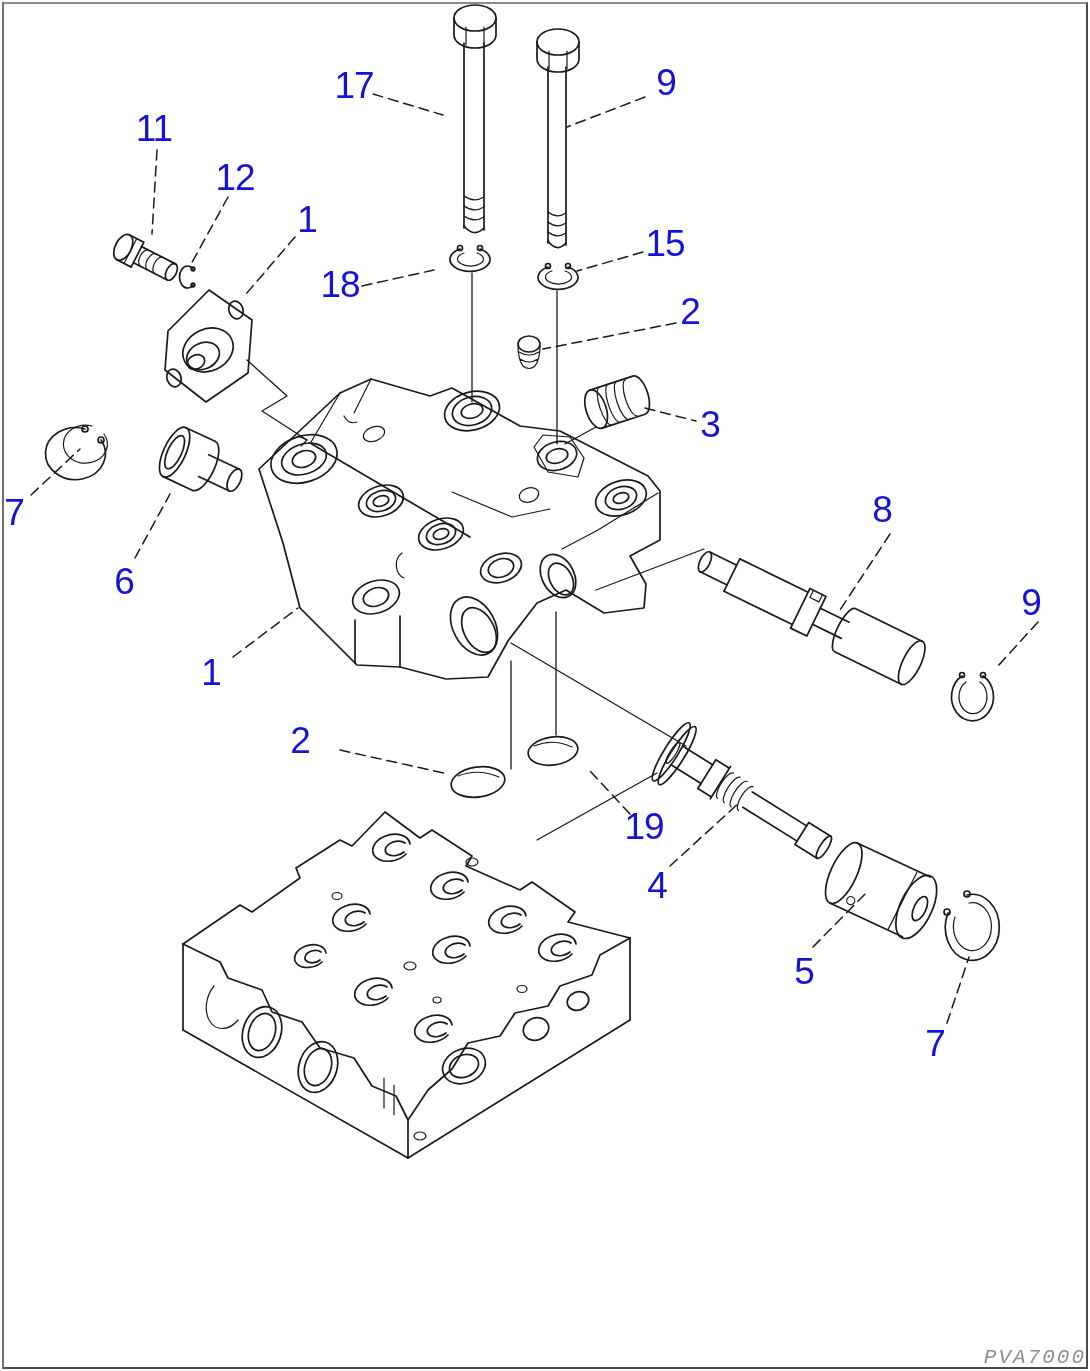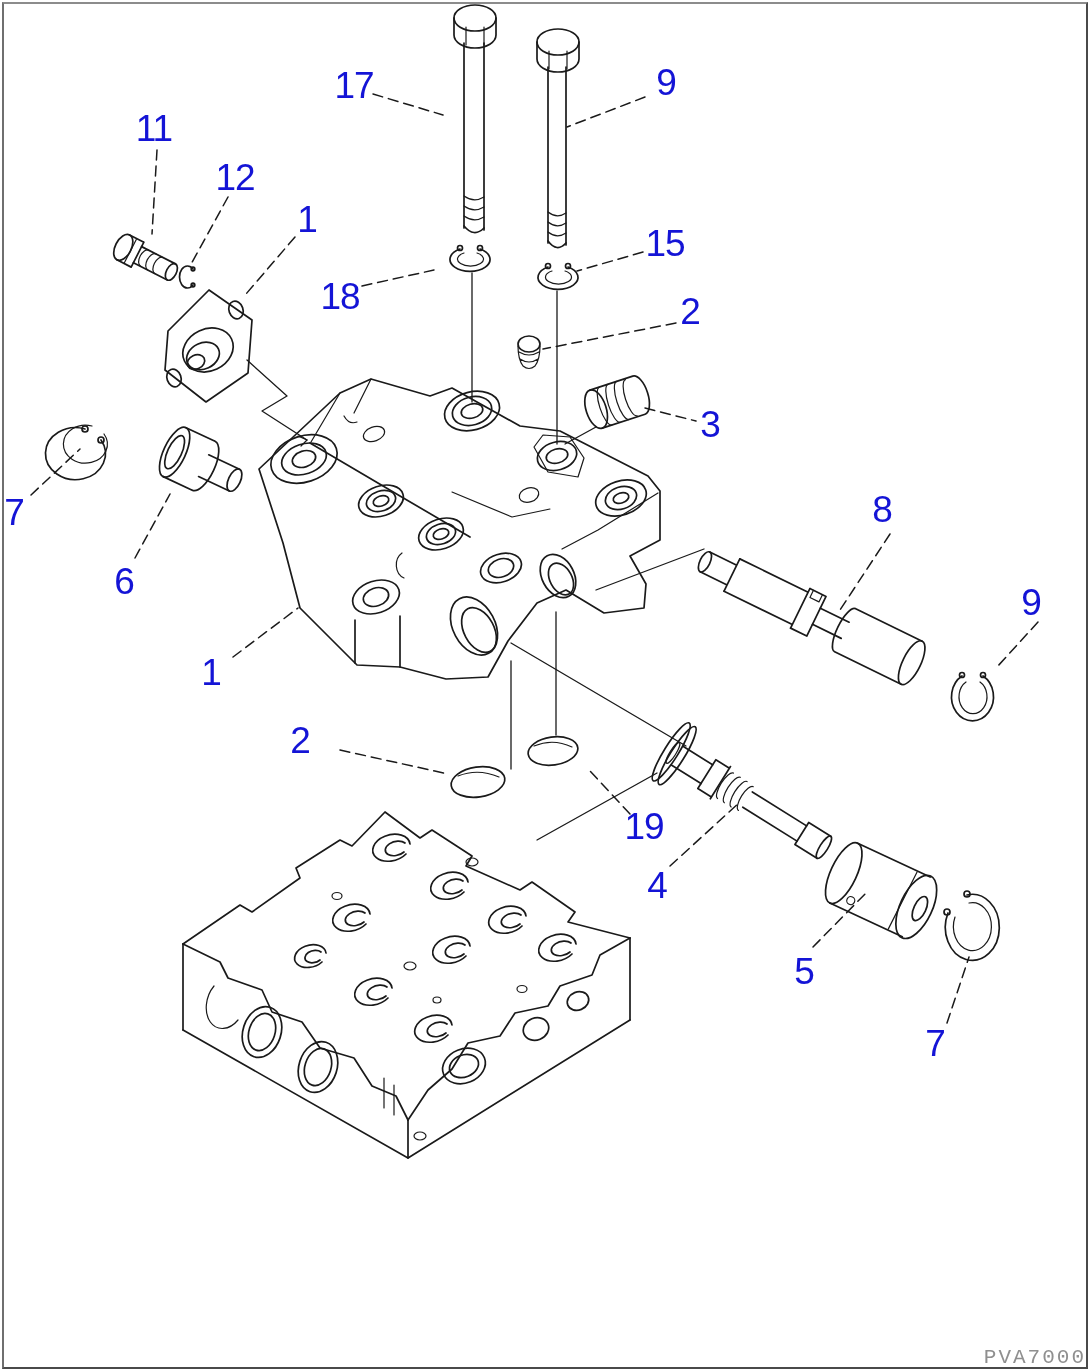--- a/index.html
+++ b/index.html
@@ -23,20 +23,21 @@
     position:absolute;transform:translate(-50%,-50%);
     font-weight:400;font-size:37px;line-height:1;
     color:var(--label-color,#1414d6);
     letter-spacing:-1px;white-space:nowrap;
   }
   .watermark{
     position:absolute;right:4px;bottom:2px;
     font-family:"Liberation Mono",monospace;
     font-size:21px;letter-spacing:2px;
     color:var(--watermark-color,#8f8f8f);
+    font-style:italic;
   }
 </style>
 </head>
 <body>
 
 <div class="frame"></div>
 
 <svg class="drawing" width="1090" height="1371" viewBox="0 0 1090 1371">
 
   <g>
@@ -296,21 +297,21 @@
     <path class="leader" d="M813,947 L866,893"></path>
     <path class="leader" d="M947,1023 L969,957"></path>
   </g>
 </svg>
 
 <span class="callout" style="left:354px;top:85px">17</span>
 <span class="callout" style="left:666px;top:82px">9</span>
 <span class="callout" style="left:154px;top:128px">11</span>
 <span class="callout" style="left:235px;top:177px">12</span>
 <span class="callout" style="left:307px;top:219px">1</span>
-<span class="callout" style="left:340px;top:296px">18</span>
+<span class="callout" style="left:340px;top:284px">18</span>
 <span class="callout" style="left:665px;top:243px">15</span>
 <span class="callout" style="left:690px;top:311px">2</span>
 <span class="callout" style="left:710px;top:424px">3</span>
 <span class="callout" style="left:14px;top:512px">7</span>
 <span class="callout" style="left:124px;top:581px">6</span>
 <span class="callout" style="left:211px;top:672px">1</span>
 <span class="callout" style="left:882px;top:509px">8</span>
 <span class="callout" style="left:1031px;top:602px">9</span>
 <span class="callout" style="left:300px;top:740px">2</span>
 <span class="callout" style="left:644px;top:826px">19</span>

